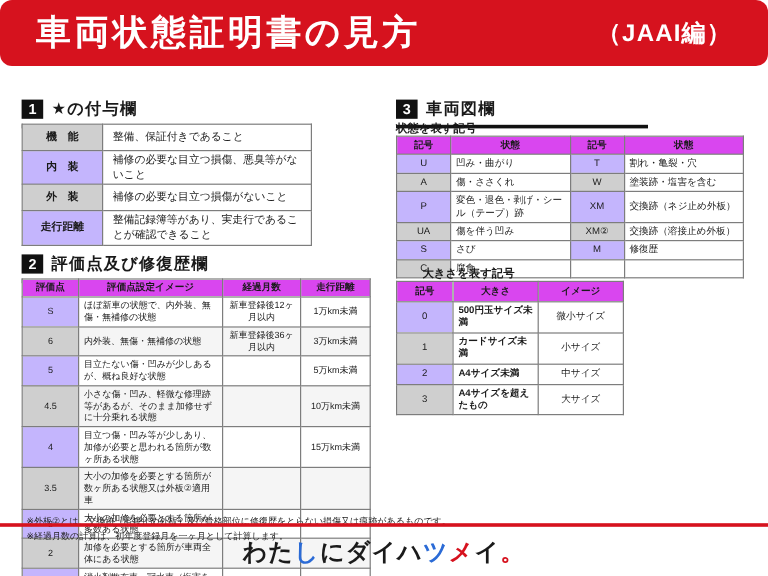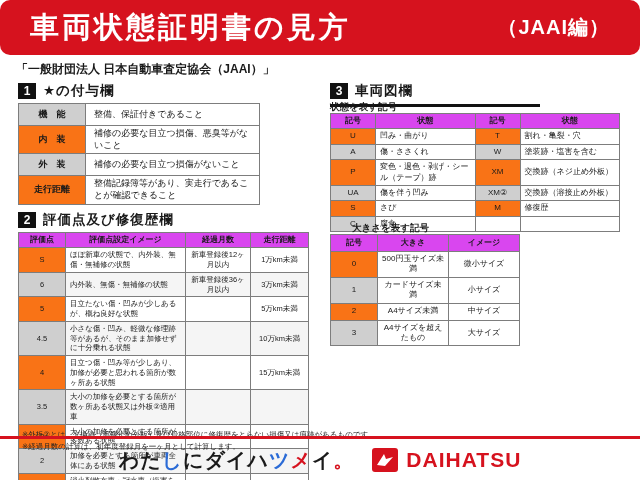--- a/index.html
+++ b/index.html
@@ -31,21 +31,21 @@
   .head2{top:211px;left:18px;}
   .head3{top:82px;left:330px;}
 
   
   table{border-collapse:collapse;table-layout:fixed;}
   th,td{border:1px solid #7d7d7d;padding:2px 4px;line-height:1.3;vertical-align:middle;
         overflow:hidden;}
   .tbl{position:absolute;border:1.5px solid #555;background:#fff;}
   .hd{background:#d946ef;font-weight:bold;text-align:center;}
   .lbl-a{background:#cfcfcf;text-align:center;}
-  .lbl-b{background:#f97316;text-align:center;}
+  .lbl-b{background:#c4b5fd;text-align:center;}
   .row-b td.body{background:#f5f5f5;}
   td.body{background:#fff;text-align:left;}
 
   .t1{top:103px;left:18px;width:242px;font-size:9px;}
   .t1 th{width:58px;font-weight:bold;}
   .t1 td{padding-left:8px;}
   .t1 tr{height:22px;}
 
   .t2{top:232px;left:18px;width:291px;font-size:7.5px;}
   .t2 th.c0,.t2 td.c0{width:38px;}
@@ -60,21 +60,21 @@
 
   .t3{top:113px;left:330px;width:290px;font-size:8px;}
   .t3 th.c0,.t3 td.c0{width:36px;}
   .t3 td.c1{width:106px;}
   .t3 th.c2,.t3 td.c2{width:36px;}
   .t3 td.c3{width:100px;}
   .t3 tr{height:15px;}
 
   .t4{top:234px;left:330px;width:190px;font-size:8px;}
   .t4 th.c0,.t4 td.c0{width:38px;}
-  .t4 td.c1{width:92px;text-align:center;}
+  .t4 td.c1{width:92px;text-align:left;font-weight:bold;}
   .t4 td.c2{width:58px;text-align:center;}
   .t4 tr{height:17px;}
 
   
   .notes{position:absolute;top:429px;left:22px;font-size:7.5px;line-height:1.55;color:#222;}
   .red-rule{position:absolute;top:436px;left:0;width:640px;height:3px;background:#d6121e;}
   .footer{
     position:absolute;top:443px;left:0;width:640px;height:34px;
     display:flex;align-items:center;justify-content:center;gap:18px;
   }
@@ -86,21 +86,20 @@
 </style>
 </head>
 <body>
 
 <div class="page">
 
   <div class="header-band">
     <span class="title">車両状態証明書の見方</span>
     <span class="edition">（JAAI編）</span>
   </div>
-  <div class="subtitle">「一般財団法人 日本自動車査定協会（JAAI）」</div>
 
   <div class="section-head head1">
     <span class="badge">1</span>
     <span class="sec-title">★の付与欄</span>
   </div>
   <table class="tbl t1">
     <tbody>
         <tr>
       <th class="lbl-a">機　能</th>
       <td class="body">整備、保証付きであること</td>
@@ -288,23 +287,15 @@
       <span style="color: rgb(43, 107, 214);">し</span>
       <span style="color: rgb(26, 26, 26);">に</span>
       <span style="color: rgb(26, 26, 26);">ダ</span>
       <span style="color: rgb(26, 26, 26);">イ</span>
       <span style="color: rgb(26, 26, 26);">ハ</span>
       <span style="color: rgb(43, 107, 214);">ツ</span>
       <span style="color: rgb(214, 18, 30);">メ</span>
       <span style="color: rgb(26, 26, 26);">イ</span>
       <span style="color: rgb(214, 18, 30);">。</span>
     </div>
-    <div class="brand">
-      <span class="brand-mark">
-        <svg width="20" height="16" viewBox="0 0 20 16" aria-hidden="true">
-          <polygon points="2,13 9,2 11,7 18,5 10,14" fill="#ffffff"></polygon>
-        </svg>
-      </span>
-      <span class="brand-name">DAIHATSU</span>
-    </div>
   </div>
 
 </div>
 
 </body></html>

